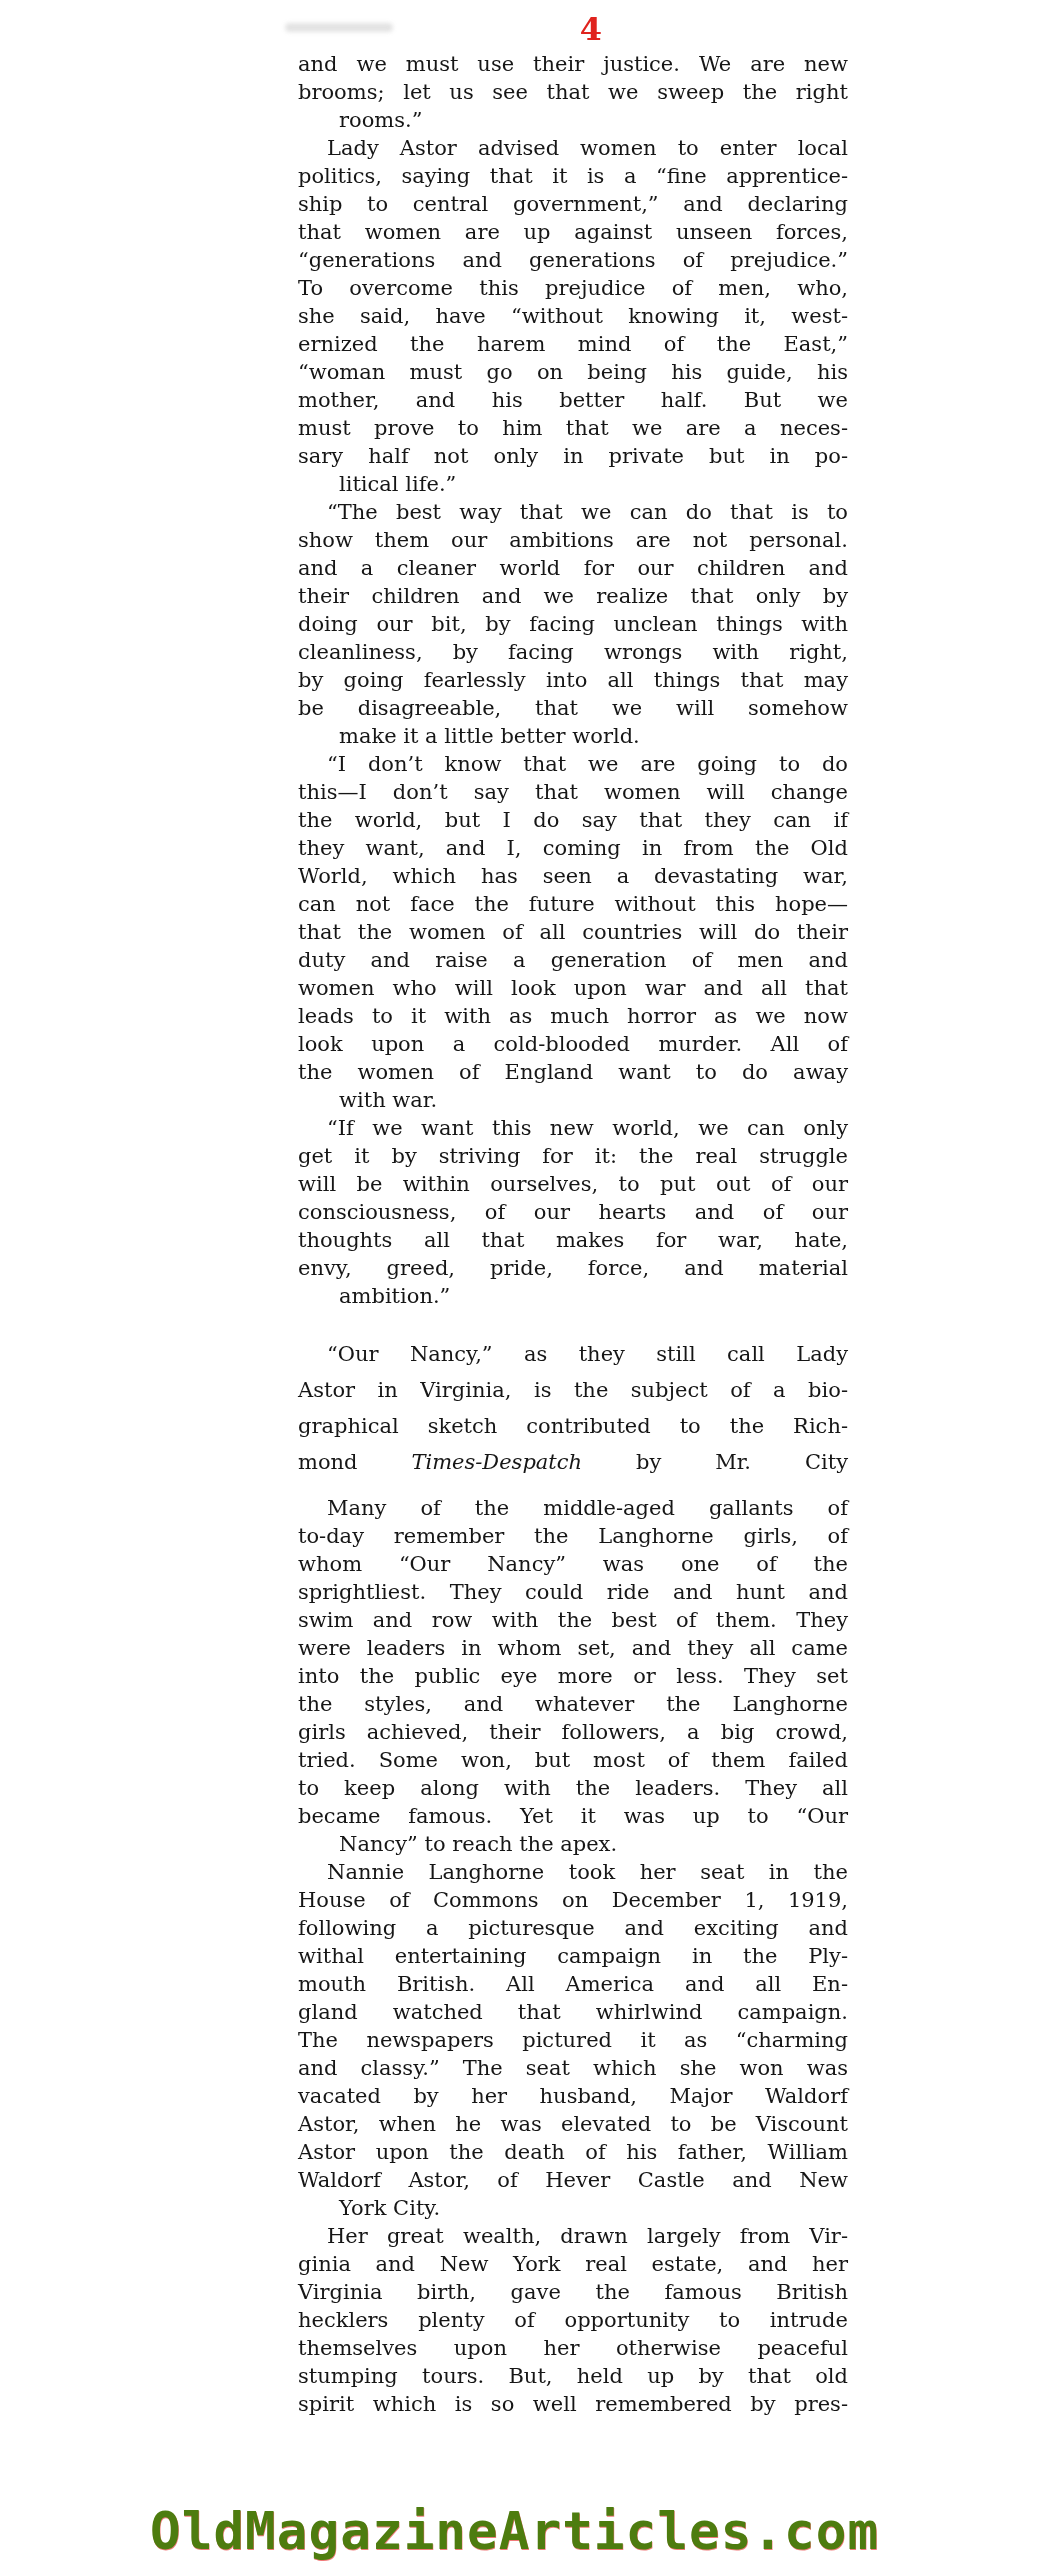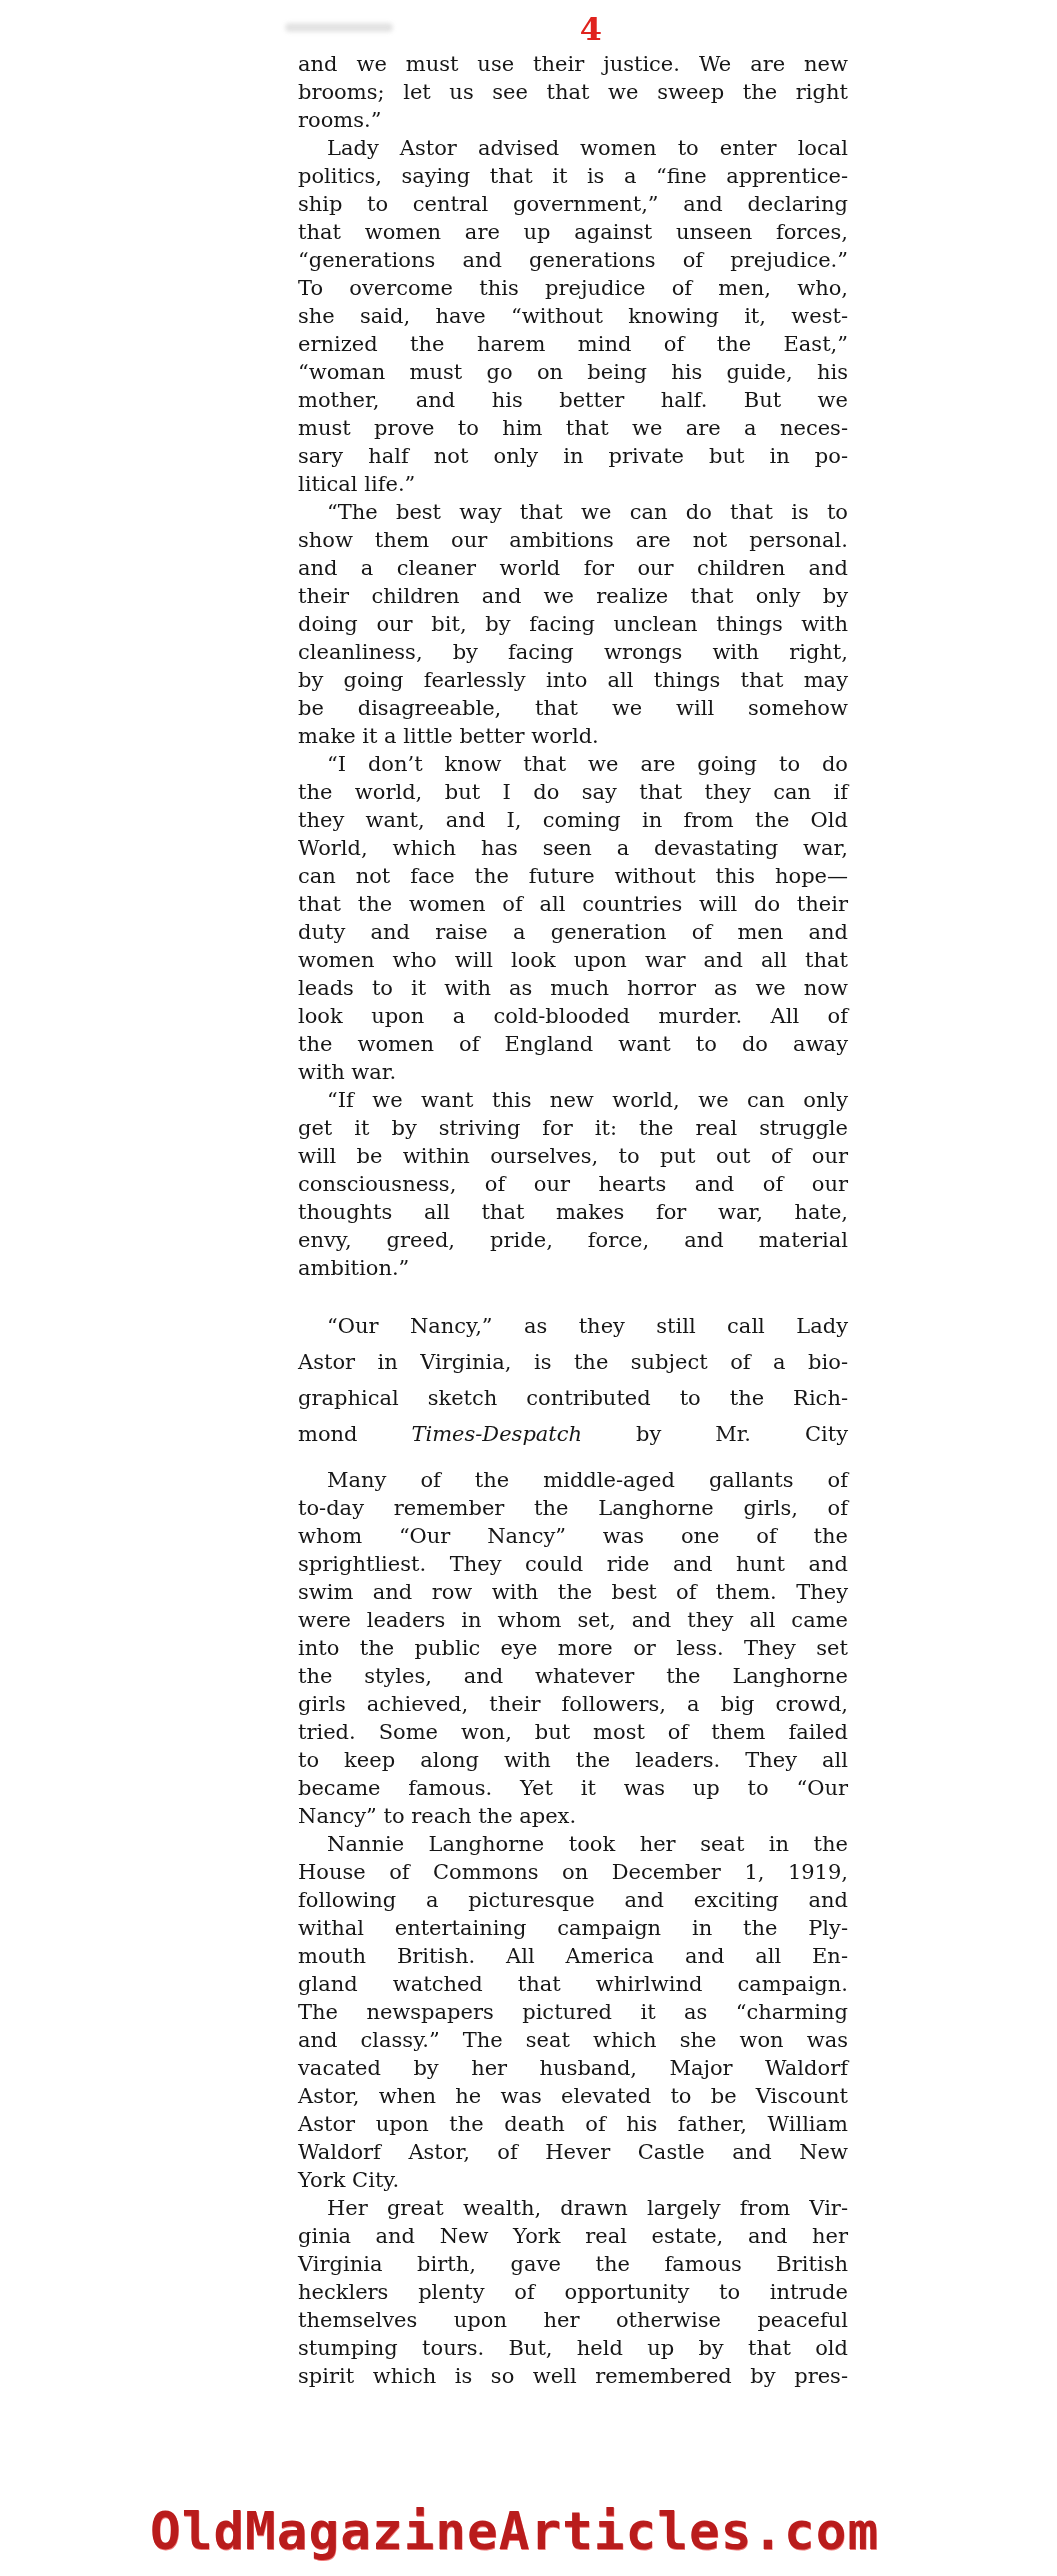--- a/index.html
+++ b/index.html
@@ -36,21 +36,21 @@
 
   .para { margin: 0; }
   .line {
     font-size: 21px;
     line-height: 28px;
     text-align: justify;
     text-align-last: justify;
     white-space: normal;
   }
   .line.first { text-indent: 29px; }
-  .line.last  { text-align-last: left; }
+  .line.last  { text-align-last: left; margin-left: 41px; }
 
   .para.intro { margin-top: 26px; margin-bottom: 14.4px; }
   .para.intro .line { line-height: 36px; }
   .para.intro i { font-style: italic; }
 
   .watermark {
     position: absolute;
     left: 150px; top: 2502px; width: 798px;
     font-family: "DejaVu Sans Mono", monospace;
     font-weight: bold;
@@ -96,20 +96,21 @@
         <div class="line">and a cleaner world for our children and</div>
         <div class="line">their children and we realize that only by</div>
         <div class="line">doing our bit, by facing unclean things with</div>
         <div class="line">cleanliness, by facing wrongs with right,</div>
         <div class="line">by going fearlessly into all things that may</div>
         <div class="line">be disagreeable, that we will somehow</div>
         <div class="line last">make it a little better world.</div>
       </div>
       <div class="para normal">
         <div class="line first">“I don’t know that we are going to do</div>
+        <div class="line">this—I don’t say that women will change</div>
         <div class="line">the world, but I do say that they can if</div>
         <div class="line">they want, and I, coming in from the Old</div>
         <div class="line">World, which has seen a devastating war,</div>
         <div class="line">can not face the future without this hope—</div>
         <div class="line">that the women of all countries will do their</div>
         <div class="line">duty and raise a generation of men and</div>
         <div class="line">women who will look upon war and all that</div>
         <div class="line">leads to it with as much horror as we now</div>
         <div class="line">look upon a cold-blooded murder. All of</div>
         <div class="line">the women of England want to do away</div>
@@ -164,16 +165,16 @@
         <div class="line first">Her great wealth, drawn largely from Vir-</div>
         <div class="line">ginia and New York real estate, and her</div>
         <div class="line">Virginia birth, gave the famous British</div>
         <div class="line">hecklers plenty of opportunity to intrude</div>
         <div class="line">themselves upon her otherwise peaceful</div>
         <div class="line">stumping tours. But, held up by that old</div>
         <div class="line">spirit which is so well remembered by pres-</div>
       </div>
     </div>
 
-  <div class="watermark" style="color: #b91c1c;">OldMagazineArticles.com</div>
+  <div class="watermark" style="color: #4d7c0f;">OldMagazineArticles.com</div>
 
 </div>
 
 
 </body></html>

